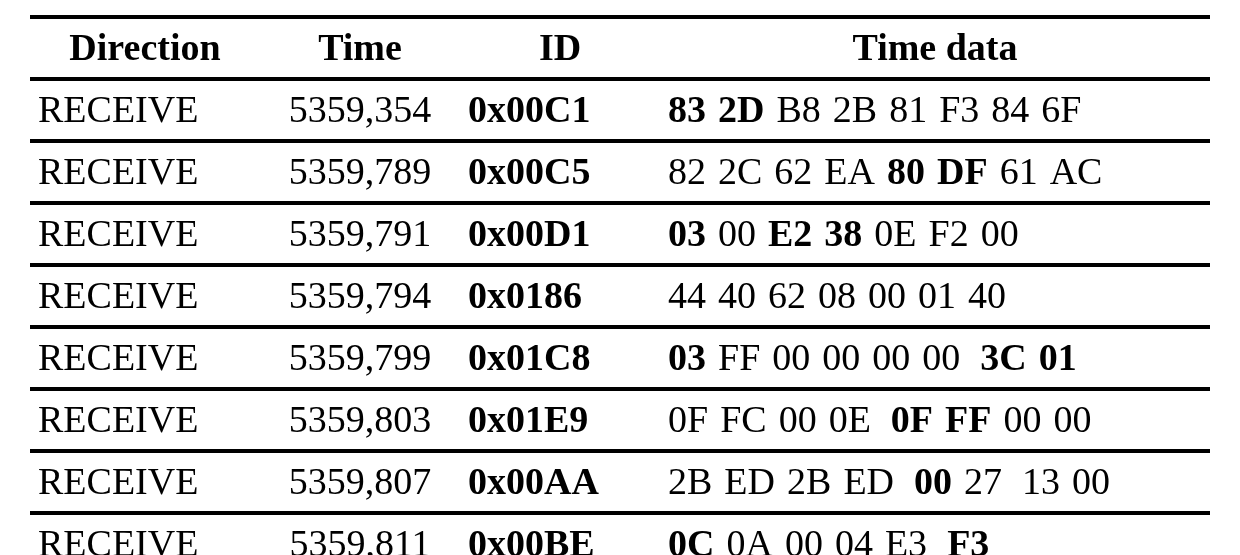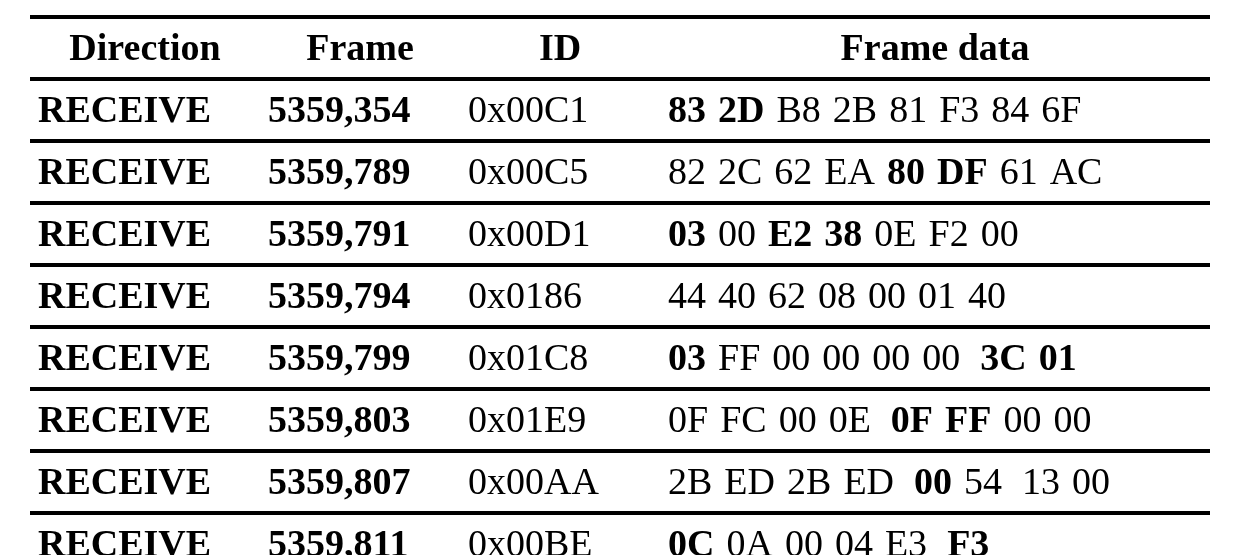--- a/index.html
+++ b/index.html
@@ -26,23 +26,23 @@
     padding: 6px 8px 8px 8px;
     border-top: 4px solid #000;
     border-bottom: 4px solid #000;
   }
   tbody td {
     padding: 6px 8px 8px 8px;
     border-bottom: 4px solid #000;
     white-space: nowrap;
     vertical-align: baseline;
   }
-  tbody td.dir { font-weight: 700; }
-  tbody td.time { font-weight: 700; }
-  tbody td.id { font-weight: 400; }
+  tbody td.dir { font-weight: 400; }
+  tbody td.time { font-weight: 400; text-align: center; }
+  tbody td.id { font-weight: 700; }
   tbody td.data { font-weight: 400; }
   .b { font-weight: 700; margin-top: 12px; }
   .gap1 { display: inline-block; width: 12px; }
   .gap2 { display: inline-block; width: 20px; }
   col.c1 { width: 230px; }
   col.c2 { width: 200px; }
   col.c3 { width: 200px; }
   col.c4 { }
 </style>
 </head>
@@ -52,23 +52,23 @@
   <table>
     <colgroup>
       <col class="c1">
         <col class="c2">
         <col class="c3">
         <col class="c4">
     </colgroup>
     <thead>
       <tr>
         <th>Direction</th>
-        <th>Frame</th>
+        <th>Time</th>
         <th>ID</th>
-        <th>Frame data</th>
+        <th>Time data</th>
       </tr>
     </thead>
     <tbody id="tbody">
         <tr>
           <td class="dir">RECEIVE</td>
           <td class="time">5359,354</td>
           <td class="id">0x00C1</td>
           <td class="data"><span class="b">83</span><span class="gap1"></span><span class="b">2D</span><span class="gap1"></span><span>B8</span><span class="gap1"></span><span>2B</span><span class="gap1"></span><span>81</span><span class="gap1"></span><span>F3</span><span class="gap1"></span><span>84</span><span class="gap1"></span><span>6F</span></td>
         </tr>
         <tr>
@@ -98,21 +98,21 @@
         <tr>
           <td class="dir">RECEIVE</td>
           <td class="time">5359,803</td>
           <td class="id">0x01E9</td>
           <td class="data"><span>0F</span><span class="gap1"></span><span>FC</span><span class="gap1"></span><span>00</span><span class="gap1"></span><span>0E</span><span class="gap2"></span><span class="b">0F</span><span class="gap1"></span><span class="b">FF</span><span class="gap1"></span><span>00</span><span class="gap1"></span><span>00</span></td>
         </tr>
         <tr>
           <td class="dir">RECEIVE</td>
           <td class="time">5359,807</td>
           <td class="id">0x00AA</td>
-          <td class="data"><span>2B</span><span class="gap1"></span><span>ED</span><span class="gap1"></span><span>2B</span><span class="gap1"></span><span>ED</span><span class="gap2"></span><span class="b">00</span><span class="gap1"></span><span>54</span><span class="gap2"></span><span>13</span><span class="gap1"></span><span>00</span></td>
+          <td class="data"><span>2B</span><span class="gap1"></span><span>ED</span><span class="gap1"></span><span>2B</span><span class="gap1"></span><span>ED</span><span class="gap2"></span><span class="b">00</span><span class="gap1"></span><span>27</span><span class="gap2"></span><span>13</span><span class="gap1"></span><span>00</span></td>
         </tr>
         <tr>
           <td class="dir">RECEIVE</td>
           <td class="time">5359,811</td>
           <td class="id">0x00BE</td>
           <td class="data"><span class="b">0C</span><span class="gap1"></span><span>0A</span><span class="gap1"></span><span>00</span><span class="gap1"></span><span>04</span><span class="gap1"></span><span>E3</span><span class="gap2"></span><span class="b">F3</span></td>
         </tr>
       </tbody>
   </table>
 </div>

